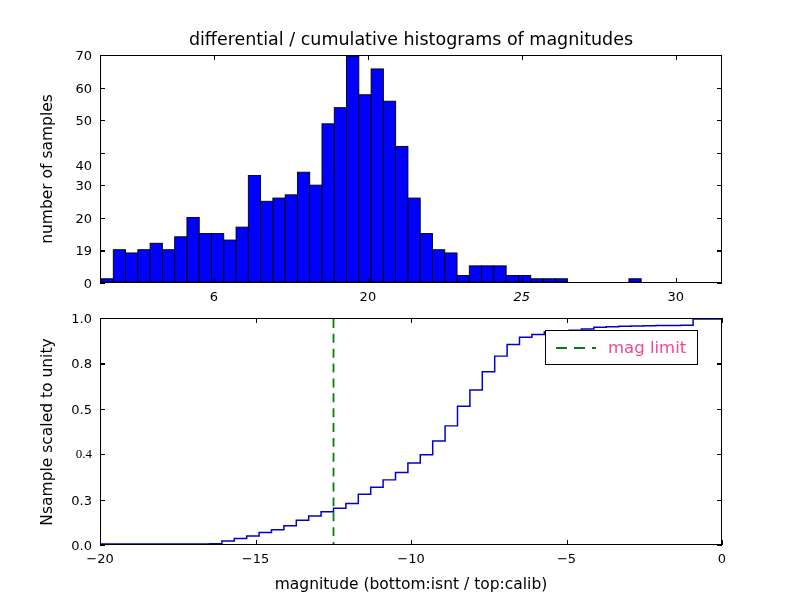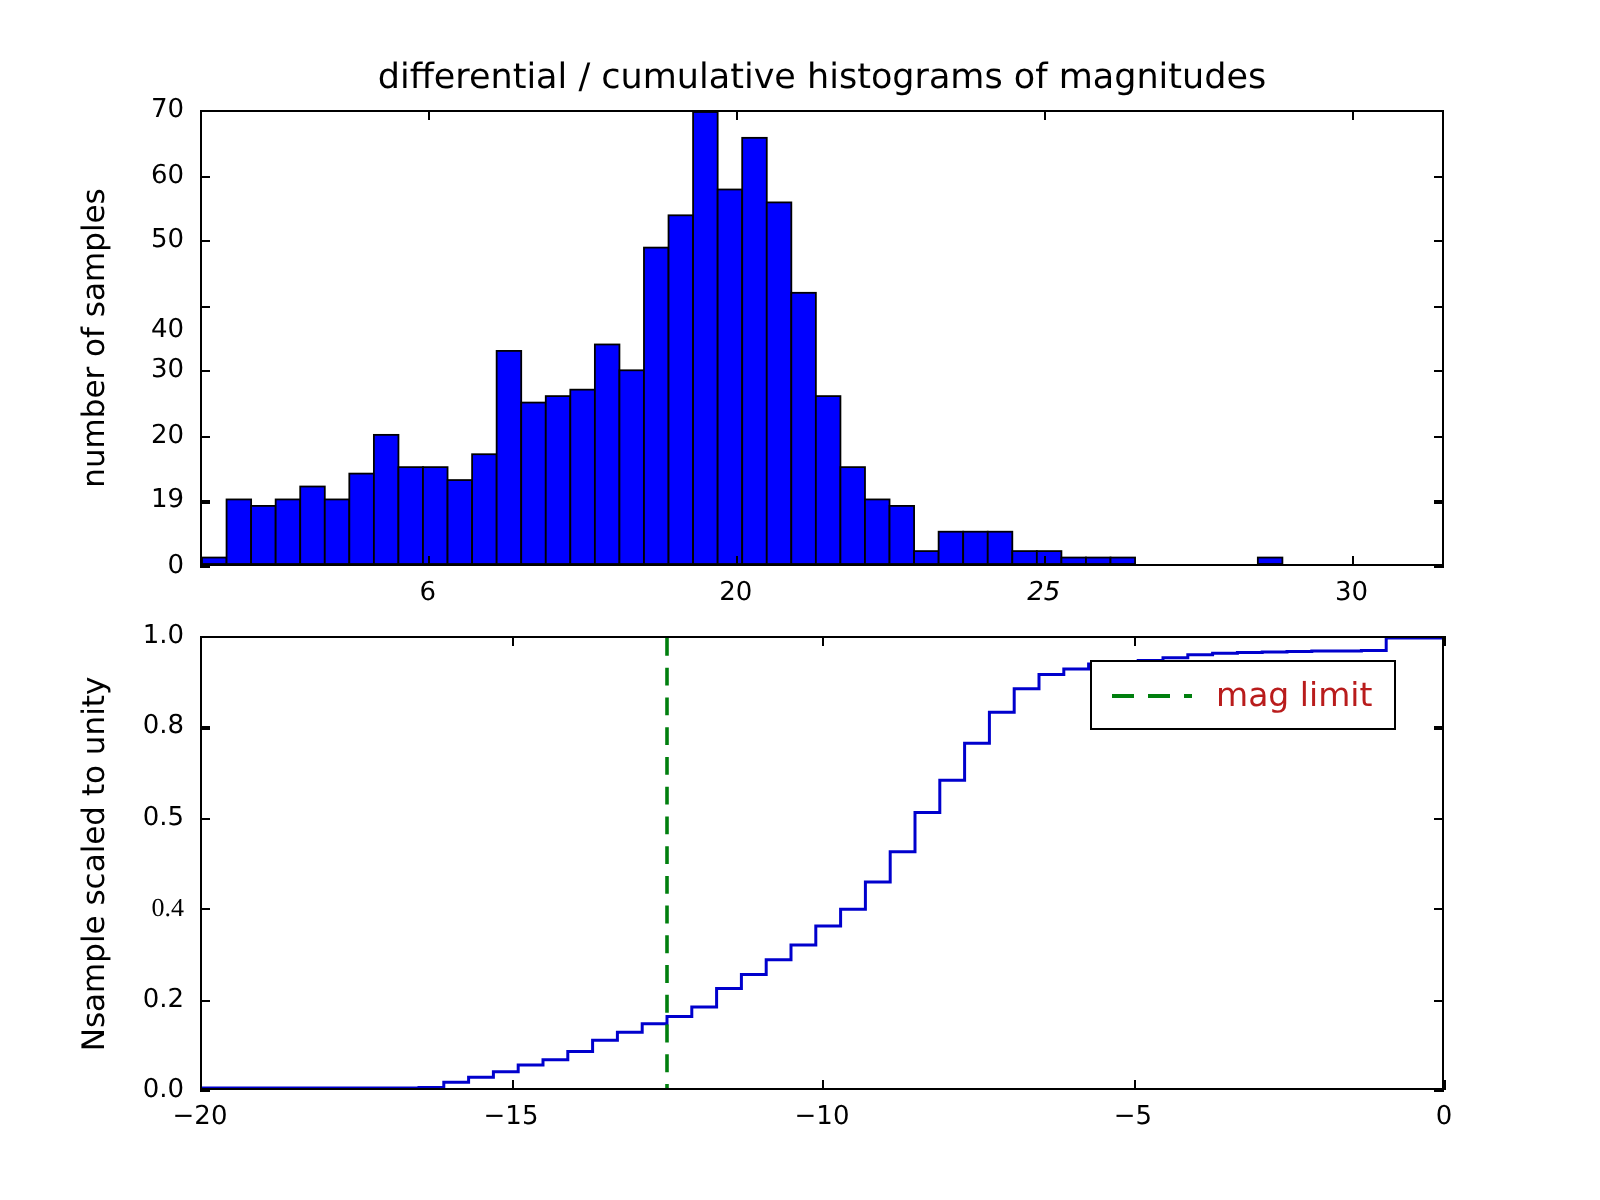--- a/index.html
+++ b/index.html
@@ -105,21 +105,21 @@
     border: 1.1px solid #000000;
     background: #ffffff;
     padding: 7px 11px 7px 9px;
     display: flex;
     align-items: center;
     gap: 11px;
     white-space: nowrap;
   }
   #legend-label {
     font-size: 16.5px;
-    color: #b91c1c;
+    color: #ec4899;
   }
   .legend-swatch {
     display: block;
   }
 </style>
 </head>
 <body>
 
 <div id="figure">
 
@@ -234,35 +234,36 @@
       <div class="tick tick-x" style="left: 566.5px; top: 318px;"></div>
       <div class="ticklabel ticklabel-x" style="left: 566.5px; top: 551px;">−5</div>
       <div class="tick tick-x" style="left: 722px; top: 540px;"></div>
       <div class="tick tick-x" style="left: 722px; top: 318px;"></div>
       <div class="ticklabel ticklabel-x" style="left: 722px; top: 551px;">0</div>
       <div class="tick tick-y" style="left: 100px; top: 545px;"></div>
       <div class="tick tick-y" style="left: 717px; top: 545px;"></div>
       <div class="ticklabel ticklabel-y" style="left: 32px; width: 60px; top: 545px;">0.0</div>
       <div class="tick tick-y" style="left: 100px; top: 499.6px;"></div>
       <div class="tick tick-y" style="left: 717px; top: 499.6px;"></div>
-      <div class="ticklabel ticklabel-y" style="left: 32px; width: 60px; top: 499.6px;">0.2</div>
+      <div class="ticklabel ticklabel-y" style="left: 32px; width: 60px; top: 499.6px;">0.3</div>
       <div class="tick tick-y" style="left: 100px; top: 454.2px;"></div>
       <div class="tick tick-y" style="left: 717px; top: 454.2px;"></div>
       <div class="ticklabel ticklabel-y" style="left: 32px; width: 60px; top: 454.2px; font-family: Liberation Serif, serif;">0.4</div>
       <div class="tick tick-y" style="left: 100px; top: 408.8px;"></div>
       <div class="tick tick-y" style="left: 717px; top: 408.8px;"></div>
       <div class="ticklabel ticklabel-y" style="left: 32px; width: 60px; top: 408.8px;">0.5</div>
       <div class="tick tick-y" style="left: 100px; top: 363.4px;"></div>
       <div class="tick tick-y" style="left: 717px; top: 363.4px;"></div>
       <div class="ticklabel ticklabel-y" style="left: 32px; width: 60px; top: 363.4px;">0.8</div>
       <div class="tick tick-y" style="left: 100px; top: 318px;"></div>
       <div class="tick tick-y" style="left: 717px; top: 318px;"></div>
       <div class="ticklabel ticklabel-y" style="left: 32px; width: 60px; top: 318px;">1.0</div>
     </div>
   <div class="axlabel ylabel" id="ylabel-bottom" style="left: 38px; top: 431.5px; transform: rotate(-90deg) translate(-50%, 0px);">Nsample scaled to unity</div>
+  <div class="axlabel" id="xlabel-bottom" style="left: 411px; top: 575px; transform: translateX(-50%);">magnitude (bottom:isnt / top:calib)</div>
 
   <div id="legend">
     <svg class="legend-swatch" width="42" height="12" viewBox="0 0 42 12">
       <line x1="1" y1="6" x2="41" y2="6" stroke="#007f0e" stroke-width="2" stroke-dasharray="11,7" id="legend-line"></line>
     </svg>
     <span id="legend-label">mag limit</span>
   </div>
 
 </div>
 

